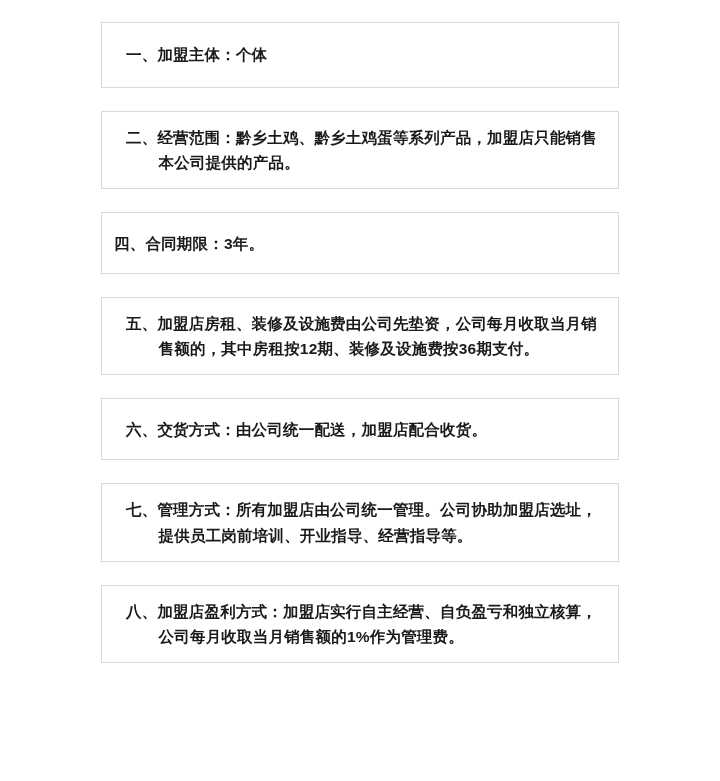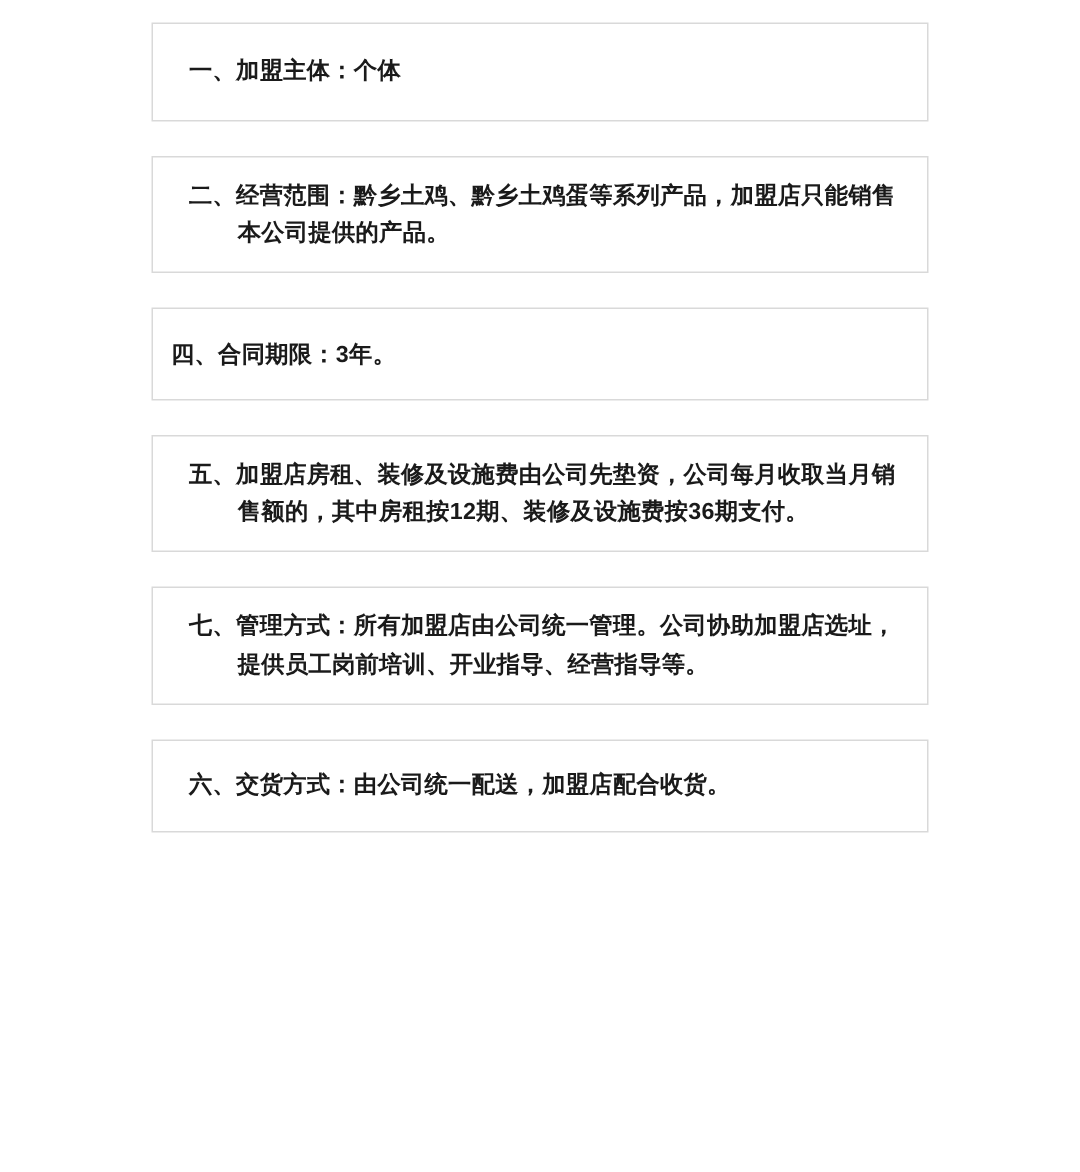--- a/index.html
+++ b/index.html
@@ -17,21 +17,21 @@
     position: relative;
     width: 720px;
     height: 781px;
     box-sizing: border-box;
     background: #ffffff;
     overflow: hidden;
   }
   .clause-list {
     position: absolute;
     left: 101px;
-    top: 15px;
+    top: 22px;
     width: 518px;
     display: flex;
     flex-direction: column;
     gap: 23px;
   }
   .clause {
     box-sizing: border-box;
     border: 1px solid #d9d9d9;
     background: #ffffff;
     padding: 13px 18px 13px 24px;
@@ -78,23 +78,26 @@
 
 
     <div class="clause four">
       <span class="clause-text hang">四、合同期限：3年。</span>
     </div>
 
     <div class="clause five">
       <span class="clause-text hang">五、加盟店房租、装修及设施费由公司先垫资，公司每月收取当月销售额的，其中房租按12期、装修及设施费按36期支付。</span>
     </div>
 
+    <div class="clause six">
+      <span class="clause-text hang">六、交货方式：由公司统一配送，加盟店配合收货。</span>
+    </div>
+
     <div class="clause seven">
       <span class="clause-text hang">七、管理方式：所有加盟店由公司统一管理。公司协助加盟店选址，提供员工岗前培训、开业指导、经营指导等。</span>
     </div>
 
-    <div class="clause six">
-      <span class="clause-text hang">六、交货方式：由公司统一配送，加盟店配合收货。</span>
+    <div class="clause eight">
+      <span class="clause-text hang">八、加盟店盈利方式：加盟店实行自主经营、自负盈亏和独立核算，公司每月收取当月销售额的1%作为管理费。</span>
     </div>
-
 
   </div>
 </div>
 
 </body></html>

